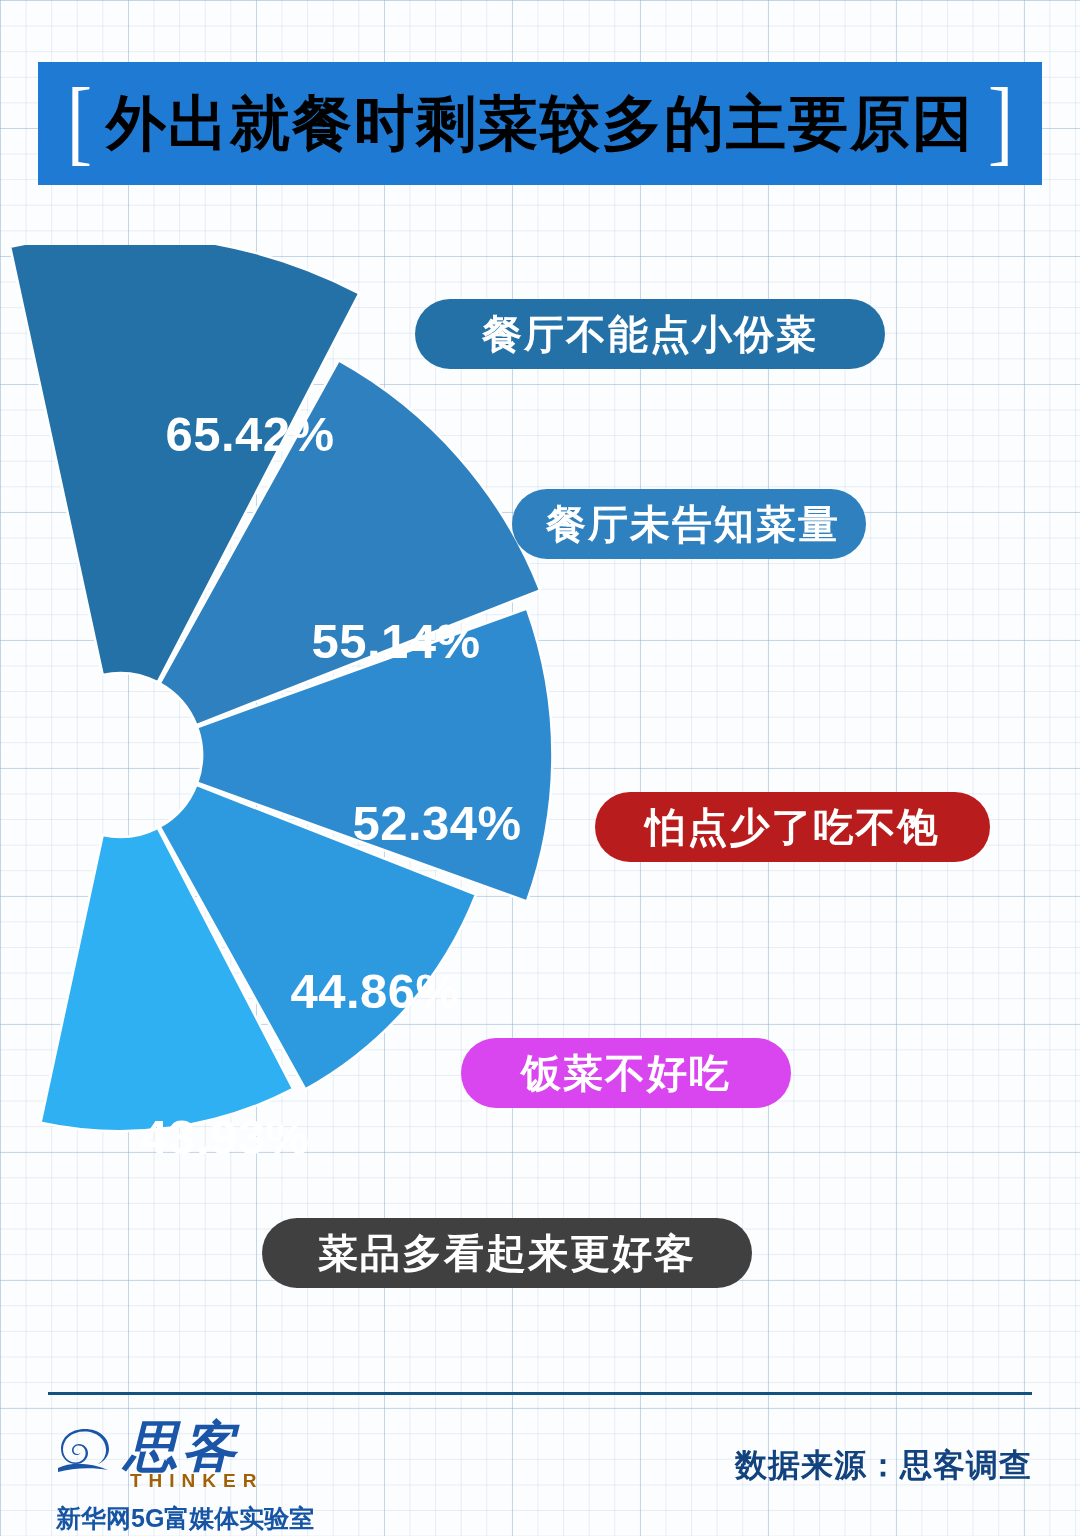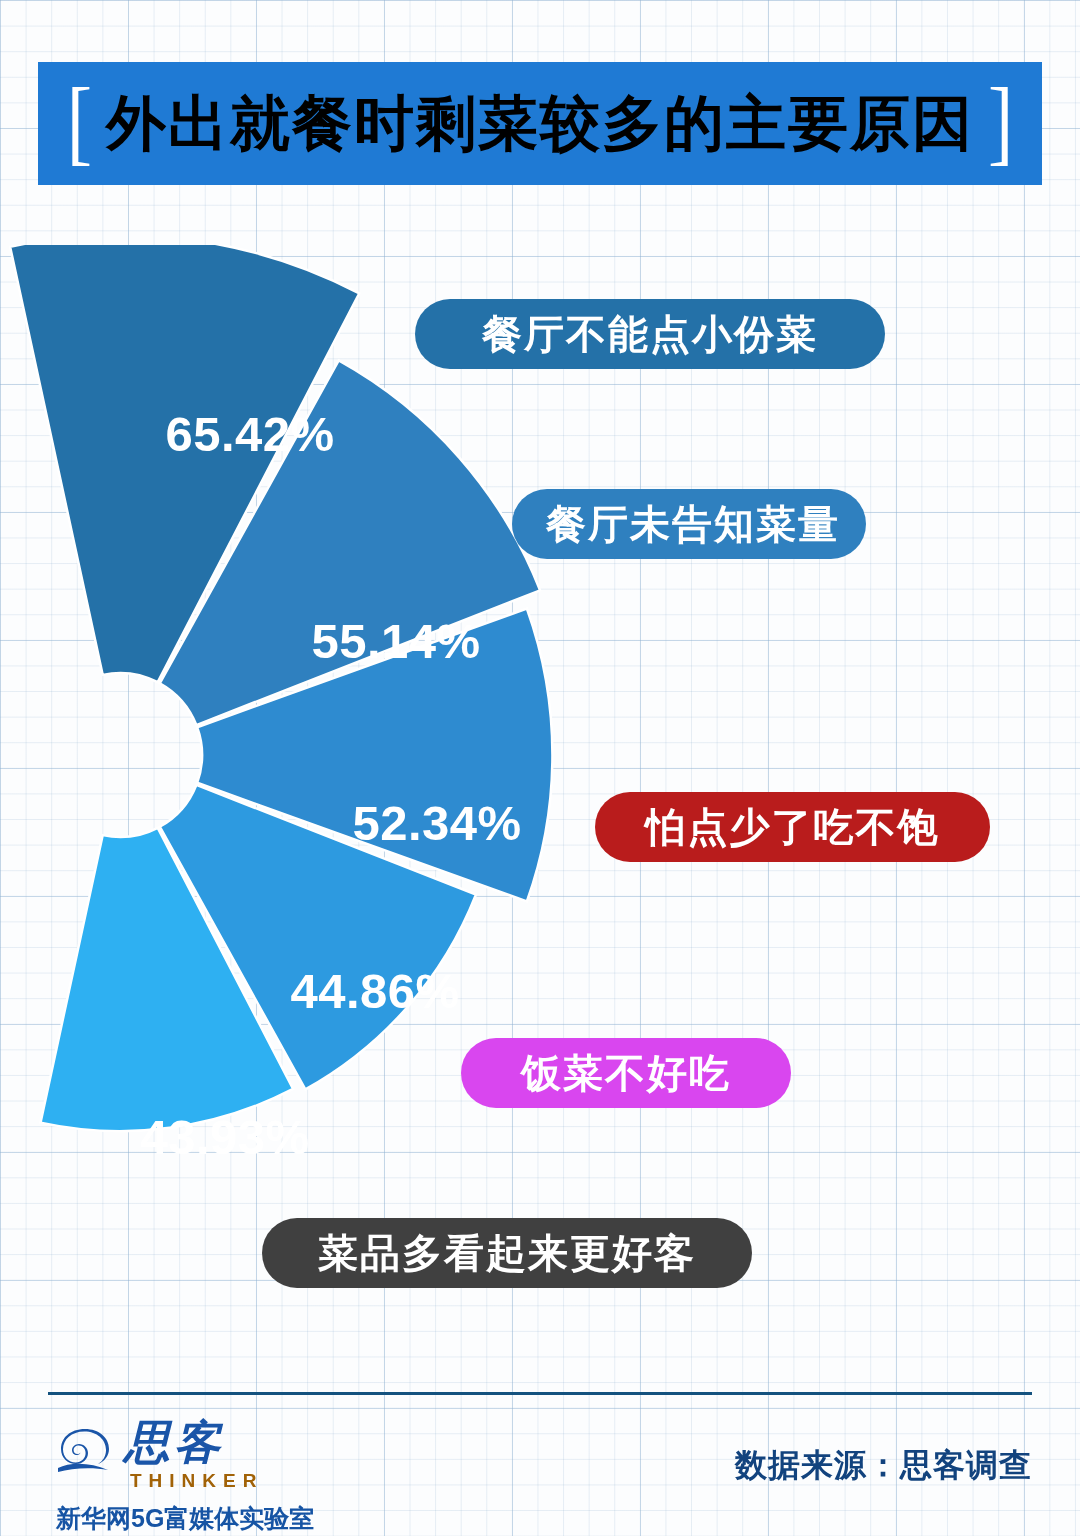--- a/index.html
+++ b/index.html
@@ -100,21 +100,21 @@
     width:280px;
   }
   #logo-art{position:relative;height:72px;width:250px;}
   #logo-swirl{
     position:absolute;left:0;top:2px;
     width:58px;height:50px;
   }
   #logo-hanzi{
     position:absolute;left:68px;top:-4px;
     color:#1a55a8;
-    font-size:46px;
+    font-size:54px;
     font-weight:bold;
     font-family:"Liberation Serif","DejaVu Serif",serif;
     letter-spacing:4px;
     font-style:italic;
     line-height:1;
   }
   #logo-thinker{
     position:absolute;left:74px;top:46px;
     color:#a16207;
     font-size:19px;

